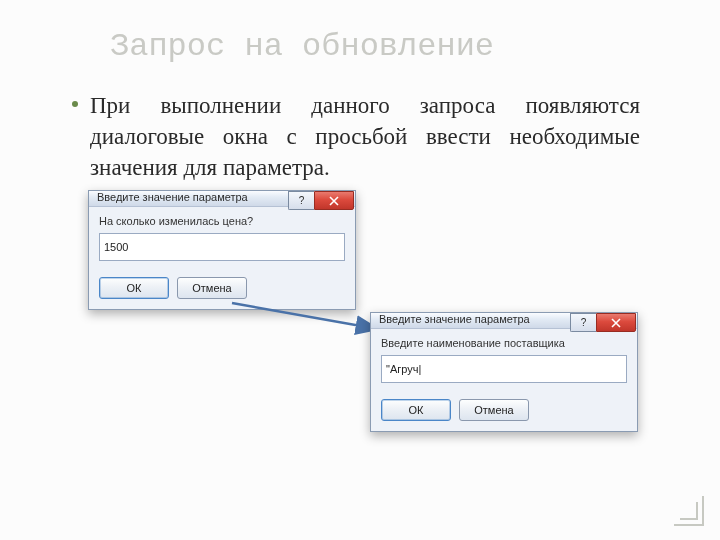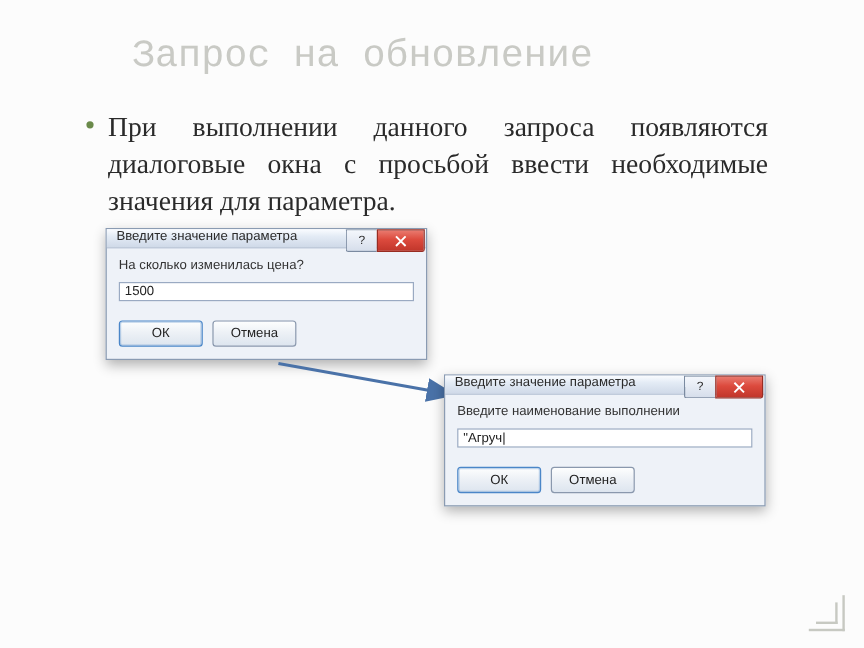--- a/index.html
+++ b/index.html
@@ -94,21 +94,21 @@
   .win-body {
     padding: 8px 10px 10px 10px;
   }
   .prompt-label {
     font-size: 11px;
     color: #333;
     margin-bottom: 6px;
   }
   .text-input {
     width: 100%;
-    height: 16px;
+    height: 28px;
     border: 1px solid #9aaac2;
     background: #fff;
     font-size: 11px;
     padding: 2px 4px;
     color: #222;
     outline: none;
   }
   .btn-row {
     display: flex;
     gap: 8px;
@@ -208,21 +208,21 @@
     <div class="win-btns">
       <div class="win-help-btn">?</div>
       <div class="win-close-btn">
         <svg viewBox="0 0 10 10">
             <path d="M1 1 L9 9 M9 1 L1 9" stroke="#fff" stroke-width="1.6" fill="none"></path>
           </svg>
       </div>
     </div>
   </div>
   <div class="win-body">
-    <div class="prompt-label">Введите наименование выполнении</div>
+    <div class="prompt-label">Введите наименование поставщика</div>
     <input class="text-input" value="&quot;Агруч|" style="">
     <div class="btn-row">
       <div class="dlg-btn default">ОК</div>
       <div class="dlg-btn">Отмена</div>
     </div>
   </div>
 </div>
 
 <div class="corner-deco"></div>
 

